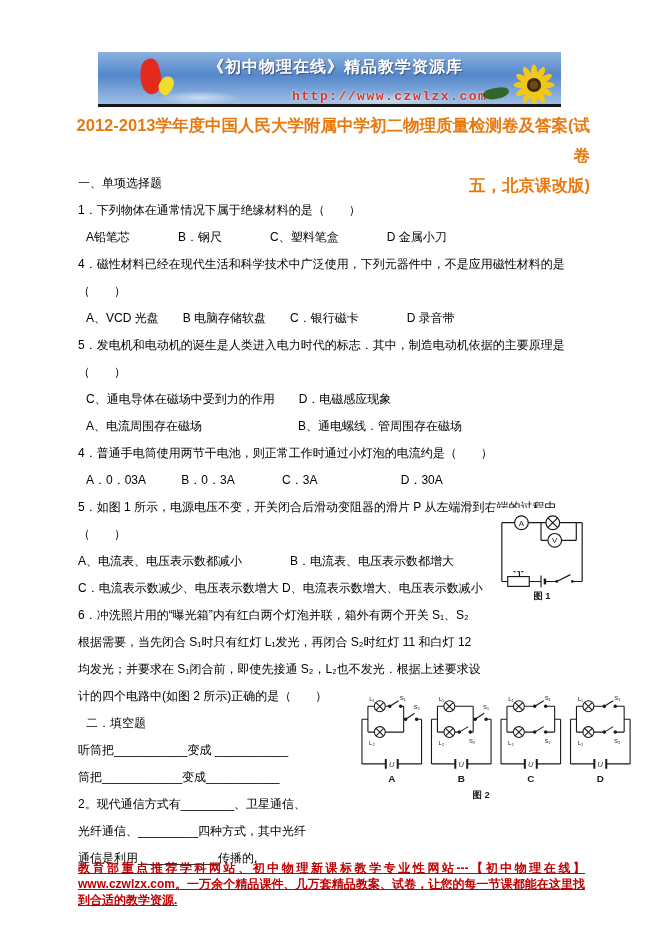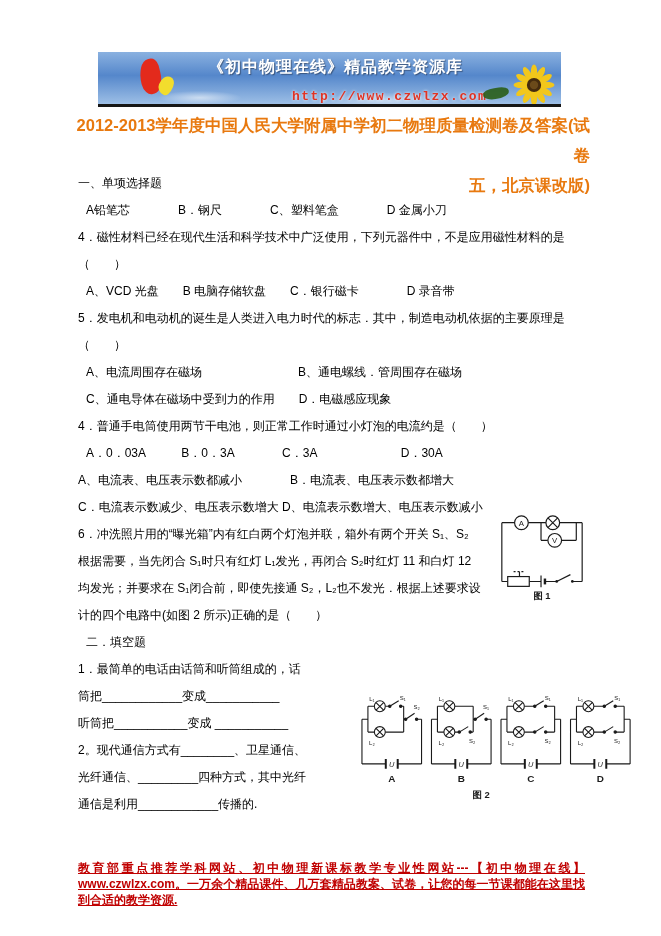--- a/index.html
+++ b/index.html
@@ -104,40 +104,41 @@
     </svg>
   </div>
 
   <div class="doc-title">
     <div>2012-2013学年度中国人民大学附属中学初二物理质量检测卷及答案(试卷</div>
     <div>五，北京课改版)</div>
   </div>
 
   <div class="content">
     <p>一、单项选择题</p>
+    <p>1．下列物体在通常情况下属于绝缘材料的是（　　）</p>
     <p class="ind">A铅笔芯　　　　B．钢尺　　　　C、塑料笔盒　　　　D 金属小刀</p>
     <p>4．磁性材料已经在现代生活和科学技术中广泛使用，下列元器件中，不是应用磁性材料的是</p>
     <p>（　　）</p>
     <p class="ind">A、VCD 光盘　　B 电脑存储软盘　　C．银行磁卡　　　　D 录音带</p>
     <p>5．发电机和电动机的诞生是人类进入电力时代的标志．其中，制造电动机依据的主要原理是</p>
     <p>（　　）</p>
+    <p class="ind">C、通电导体在磁场中受到力的作用　　D．电磁感应现象</p>
     <p class="ind">A、电流周围存在磁场　　　　　　　　B、通电螺线．管周围存在磁场</p>
-    <p class="ind">C、通电导体在磁场中受到力的作用　　D．电磁感应现象</p>
     <p>4．普通手电筒使用两节干电池，则正常工作时通过小灯泡的电流约是（　　）</p>
     <p class="ind">A．0．03A　　　B．0．3A　　　　C．3A　　　　　　　D．30A</p>
+    <p>5．如图 1 所示，电源电压不变，开关闭合后滑动变阻器的滑片 P 从左端滑到右端的过程中（　　）</p>
     <p>A、电流表、电压表示数都减小　　　　B．电流表、电压表示数都增大</p>
     <p>C．电流表示数减少、电压表示数增大 D、电流表示数增大、电压表示数减小</p>
     <p>6．冲洗照片用的“曝光箱”内有红白两个灯泡并联，箱外有两个开关 S₁、S₂</p>
     <p>根据需要，当先闭合 S₁时只有红灯 L₁发光，再闭合 S₂时红灯 11 和白灯 12</p>
     <p>均发光；并要求在 S₁闭合前，即使先接通 S₂，L₂也不发光．根据上述要求设</p>
     <p>计的四个电路中(如图 2 所示)正确的是（　　）</p>
     <p class="ind">二．填空题</p>
-    <p>1．最简单的电话由话筒和听筒组成的，话</p>
+    <p>听筒把___________变成 ___________</p>
     <p>筒把____________变成___________</p>
-    <p>听筒把___________变成 ___________</p>
     <p>2。现代通信方式有________、卫星通信、</p>
     <p>光纤通信、_________四种方式，其中光纤</p>
     <p>通信是利用____________传播的.</p>
 
     <div class="fig1">
       <svg width="96" height="96" viewBox="0 0 98 96">
         <g stroke="#1a1a1a" stroke-width="1.2" fill="none">
           <path d="M8,14 H21 M35,14 H53 M67,14 H90 M90,14 V74 M8,14 V74 M8,74 H14 M36,74 H48 M52,74 H64 M80,74 H90 M48,14 V32 M48,32 H55 M69,32 H84 M84,32 V14"></path>
           <g>
               <circle cx="28" cy="14" r="7" fill="#fff"></circle>

